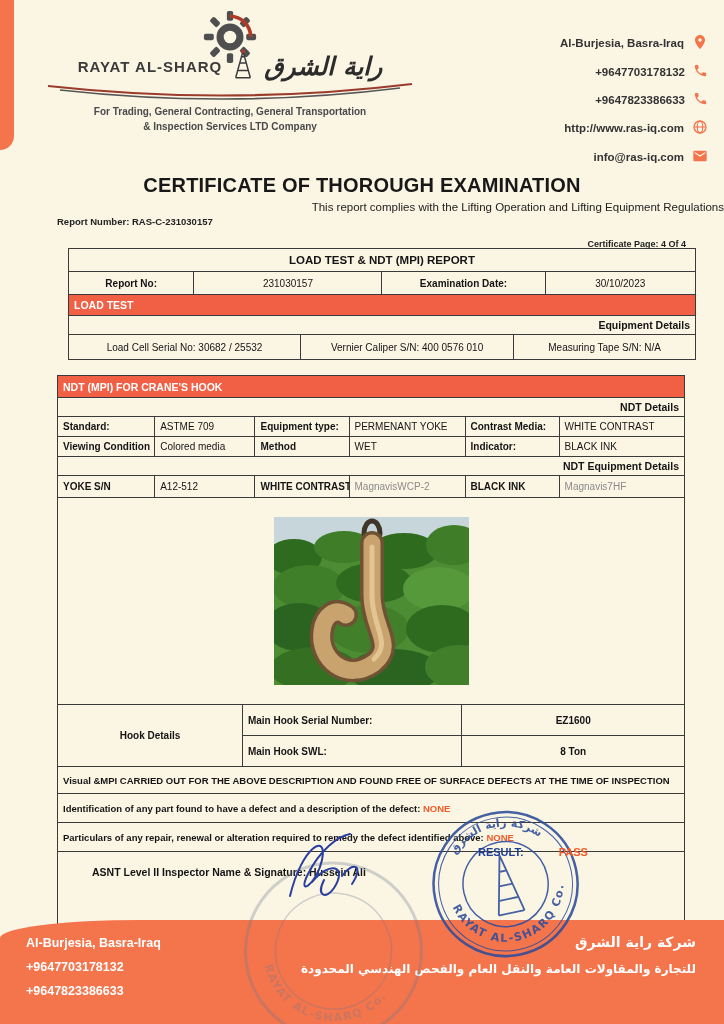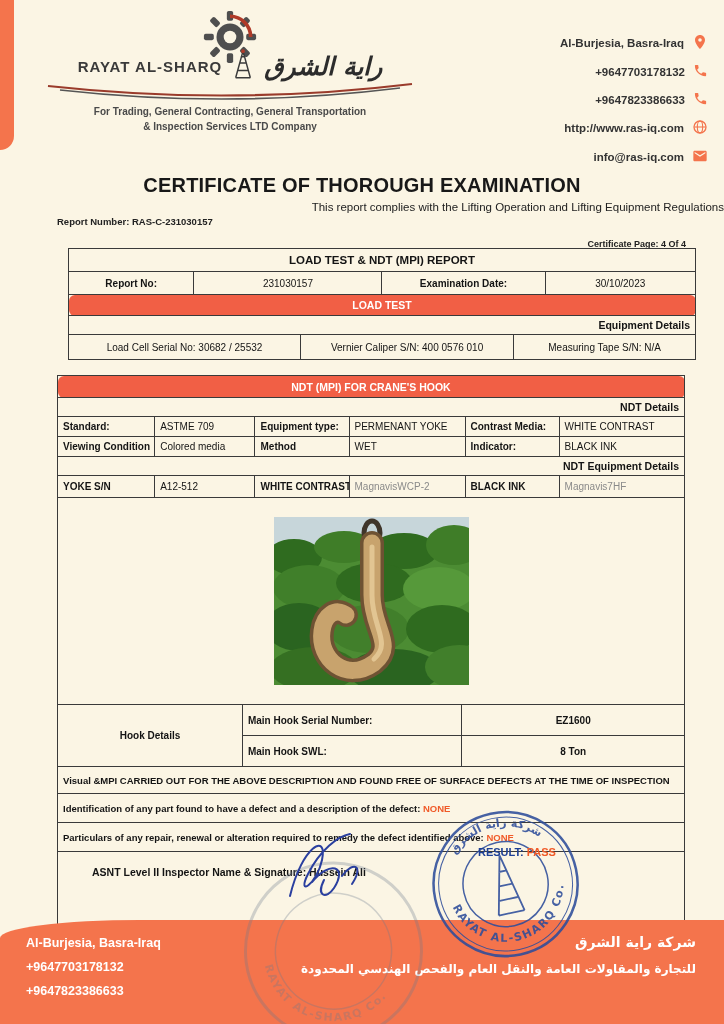--- a/index.html
+++ b/index.html
@@ -31,36 +31,36 @@
   .page-indicator{position:absolute;right:38px;top:239px;font-size:9px;font-weight:bold;color:#222;}
   
   .doc-block{position:absolute;left:57px;width:628px;}
   .load-block{top:249px;padding-left:11px;}
   .ndt-block{top:376px;}
   table{border-collapse:collapse;width:100%;table-layout:fixed;margin-top:-1px;}
   td{border:1px solid #3a3a3a;font-size:10px;padding:1px 5px;color:#141414;white-space:nowrap;overflow:hidden;vertical-align:middle;}
   .c{text-align:center;}
   .b{font-weight:bold;}
   .gray{color:#8a8a8a;}
-  .banner-td{background:#F15F45;color:#ffffff;font-weight:bold;text-align:center;font-size:10.5px;height:18px;border-radius:6px;}
+  .banner-td{background:#F15F45;color:#ffffff;font-weight:bold;font-size:10.5px;height:18px;}
   .head-td{font-weight:bold;text-align:right;font-size:10.5px;height:16px;}
   .title-td{font-weight:bold;text-align:center;font-size:11.5px;height:20px;}
   .h20{height:20px;} .h22{height:22px;} .h17{height:17px;} .h19{height:19px;}
   .h28{height:28px;} .h24{height:24px;} .h26{height:26px;}
   .photo-td{height:204px;text-align:center;}
   .inspector-td{height:62px;vertical-align:top;padding-top:14px;padding-left:34px;font-weight:bold;font-size:10.5px;}
   .none-val{color:#F05A28;font-weight:bold;}
   .proc-line{font-size:9.5px;font-weight:bold;margin-left:32px;}
   
   .signature{position:absolute;left:272px;top:826px;z-index:5;}
   .blue-stamp{position:absolute;left:430px;top:808px;z-index:4;transform:rotate(-12deg);opacity:.88;}
   .ghost-stamp{position:absolute;left:238px;top:856px;z-index:3;transform:rotate(14deg);opacity:.3;}
   .result{position:absolute;left:478px;top:846px;z-index:6;font-size:11px;font-weight:bold;}
   .result .lbl{color:#1d3f96;}
-  .result .pass{color:#F05A28;}
+  .result .pass{color:#F05A28;margin-left:32px;}
   
   .footer{position:absolute;left:0;bottom:0;width:100%;height:104px;background:#F4744C;z-index:1;border-top-left-radius:140px 18px;}
   .footer-left{position:absolute;left:26px;top:12px;color:#fff;font-weight:bold;font-size:12.5px;line-height:1.9;}
   .footer-right{position:absolute;right:28px;top:14px;color:#fff;font-weight:bold;text-align:right;font-family:"DejaVu Sans",sans-serif;}
   .footer-right .l1{font-size:14px;margin-bottom:12px;}
   .footer-right .l2{font-size:12px;}
   .stamp-text{font-size:11px;font-weight:bold;letter-spacing:1.5px;font-family:"DejaVu Sans",sans-serif;}
 </style>
 </head>
 <body>

